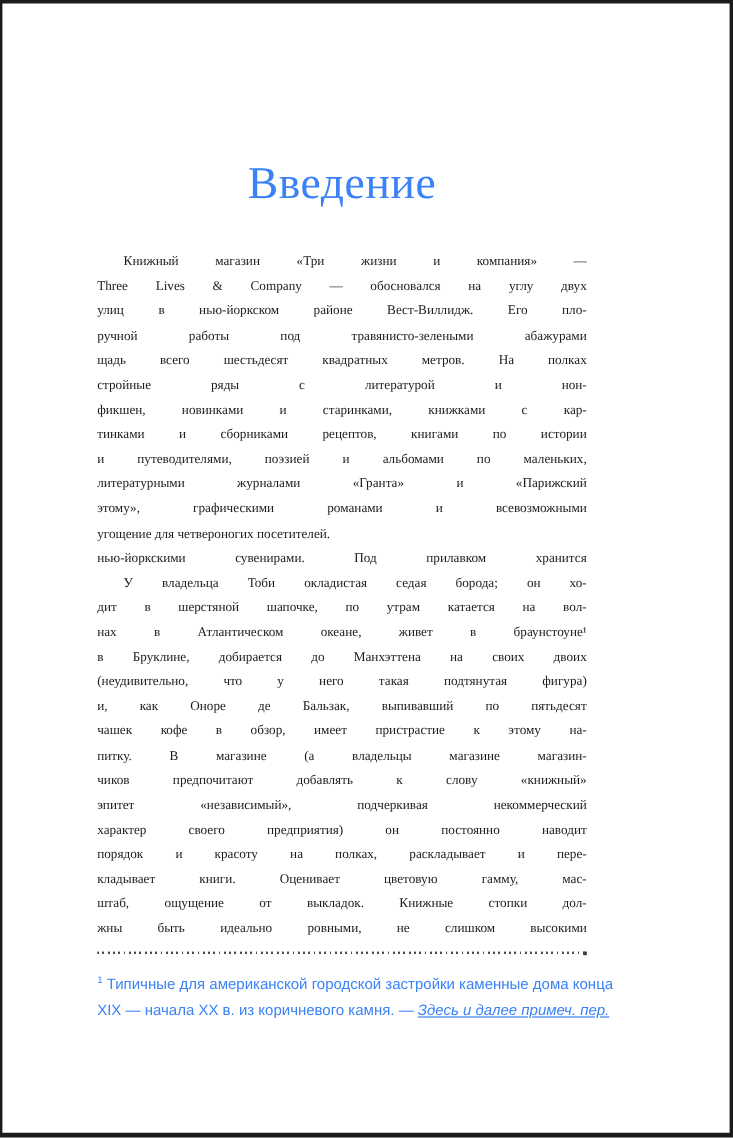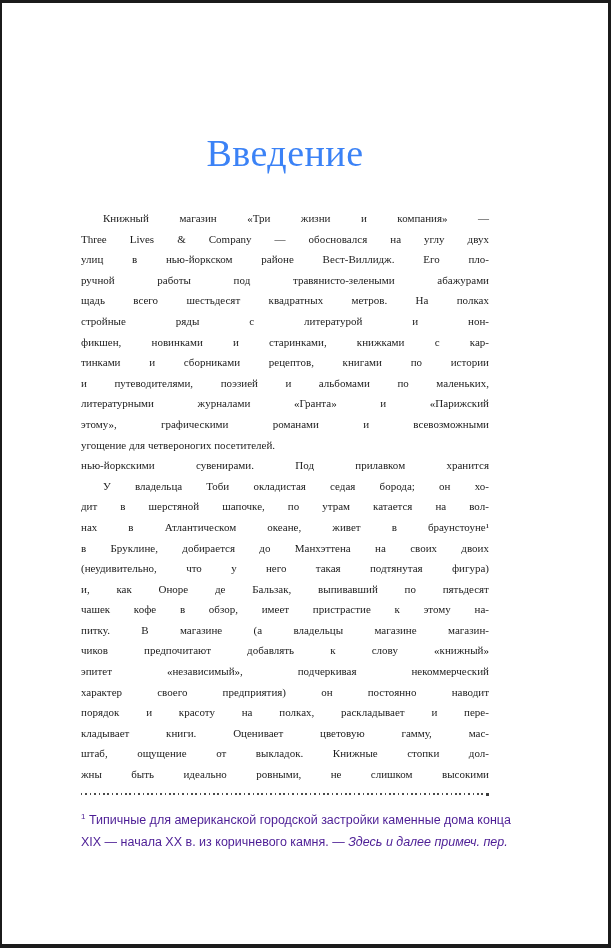--- a/index.html
+++ b/index.html
@@ -45,25 +45,25 @@
     position: absolute; top: 790px; left: 0; width: 408px; height: 2px;
     background-image: repeating-linear-gradient(to right, #4a4a4a 0 1.5px, transparent 1.5px 4.4px);
   }
   .separator::after {
     content: ""; position: absolute; right: 0; top: -0.5px;
     width: 3px; height: 3px; background: #3a3a3a;
   }
   .footnote {
     position: absolute; top: 803px; left: 0; width: 414px;
     font-family: "Liberation Sans", sans-serif;
-    font-size: 12.5px; line-height: 21.5px; color: #4c1d95;
+    font-size: 12.5px; line-height: 21.5px; color: #3b82f6;
   }
   .fn-line { white-space: nowrap; }
   .fn-line sup { font-size: 8px; vertical-align: super; }
-  .fn-line .it { font-style: italic; }
+  .fn-line .it { font-style: italic; text-decoration: underline; }
 </style>
 </head>
 <body>
 
 <div class="page">
   <div class="content">
 
     <h1 class="chapter-title">Введение</h1>
 
     <div class="body-text">

